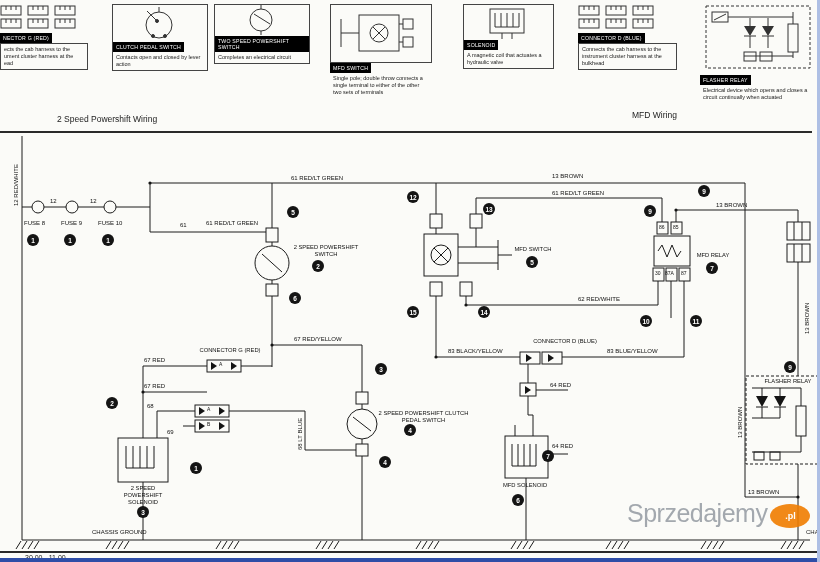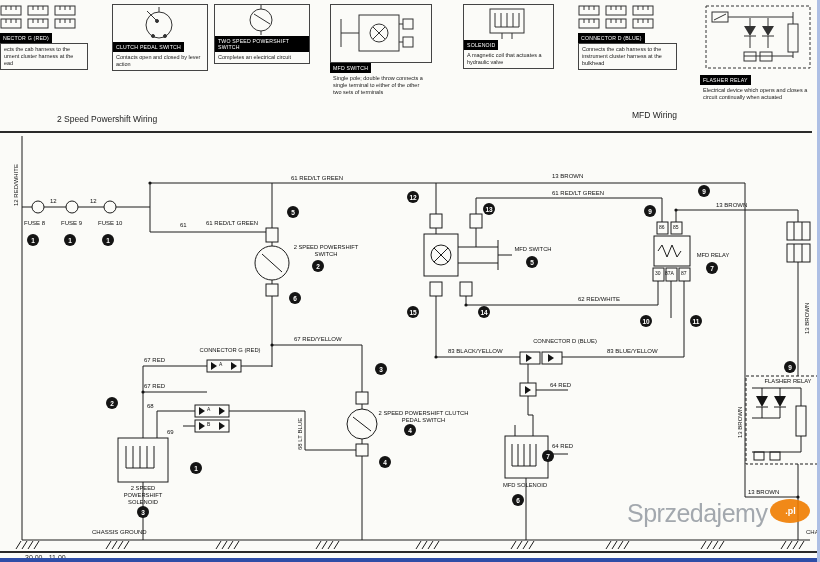--- a/index.html
+++ b/index.html
@@ -12,21 +12,21 @@
   .lbl-v{transform:rotate(-90deg);transform-origin:0 0;}
   .clabel{position:absolute;font-size:5.8px;line-height:1.2;text-align:center;color:#111;}
   .pin{position:absolute;font-size:5px;line-height:1;color:#111;}
   .badge{position:absolute;width:12px;height:12px;border-radius:50%;background:#141414;color:#fff;
          font-size:6.5px;font-weight:700;display:flex;align-items:center;justify-content:center;}
   .legend{position:absolute;font-size:5.5px;color:#1a1a1a;}
   .legend .bar{display:inline-block;background:#000;color:#fff;padding:2px 3px;font-size:5.2px;letter-spacing:.2px;}
   .legend .desc{padding:2px 3px;line-height:1.3;}
   .bordered{border:1px solid #444;}
   .licon{display:block;}
-  .watermark{position:absolute;left:627px;top:499px;display:flex;align-items:flex-start;gap:3px;opacity:.9;}
+  .watermark{position:absolute;left:627px;top:499px;display:flex;align-items:flex-end;gap:3px;opacity:.9;}
   .watermark .wtext{font-size:25px;color:#9aa0a7;letter-spacing:-.5px;}
   .watermark .wlogo{width:40px;height:24px;border-radius:50%;background:#f07d00;color:#fff;
          font-size:9px;font-weight:700;display:flex;align-items:center;justify-content:center;}
   .footnote{position:absolute;font-size:7px;color:#222;white-space:nowrap;}
   .edge-bottom{position:absolute;left:0;top:558px;width:820px;height:4px;background:#2e4da7;}
   .edge-right{position:absolute;left:817px;top:0;width:3px;height:562px;background:#aebfe4;}
 </style>
 </head>
 <body>
 

